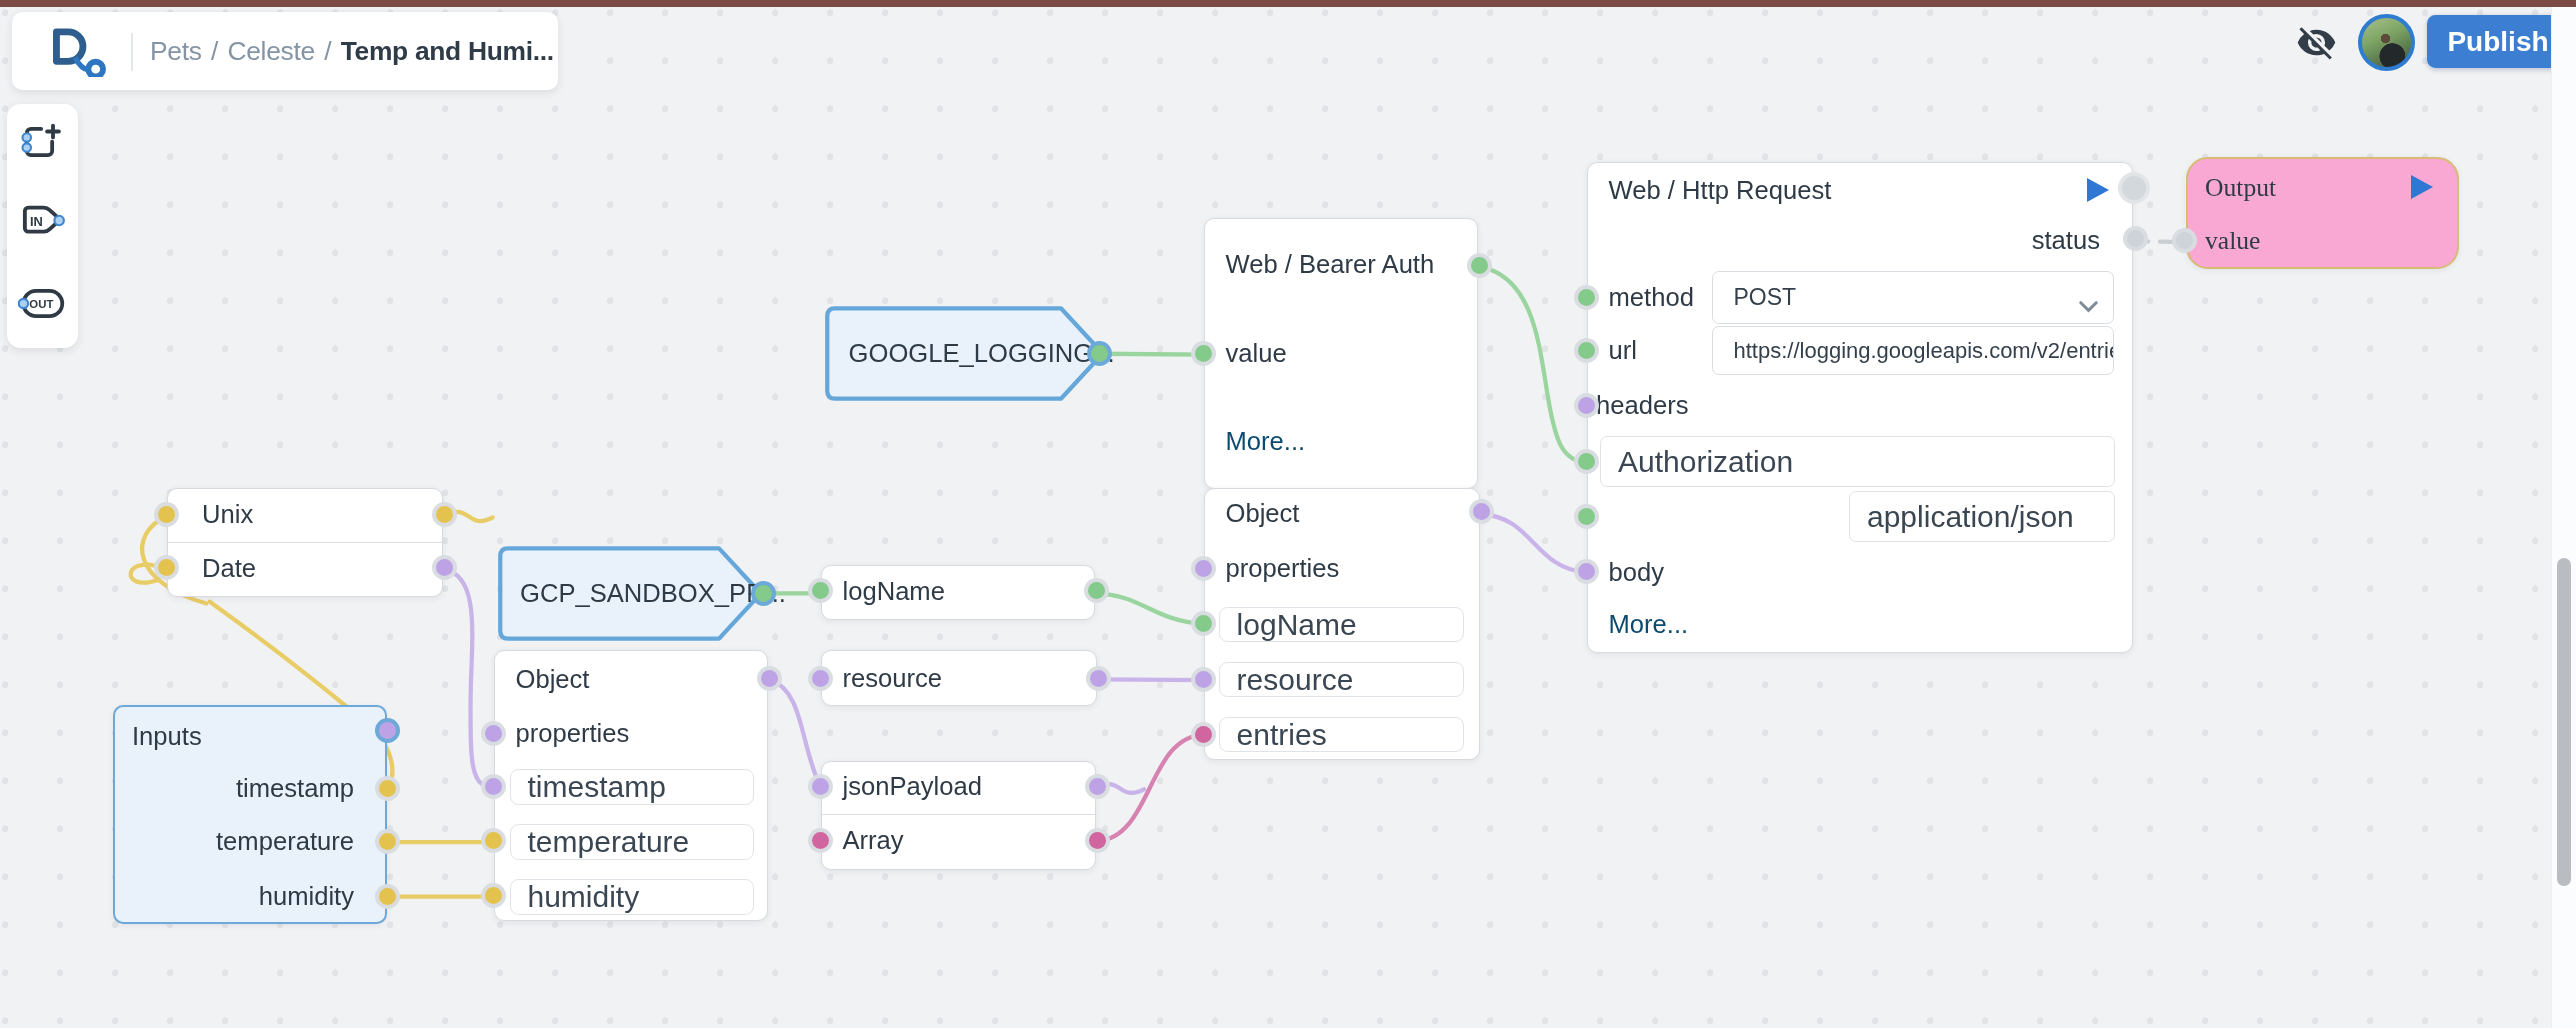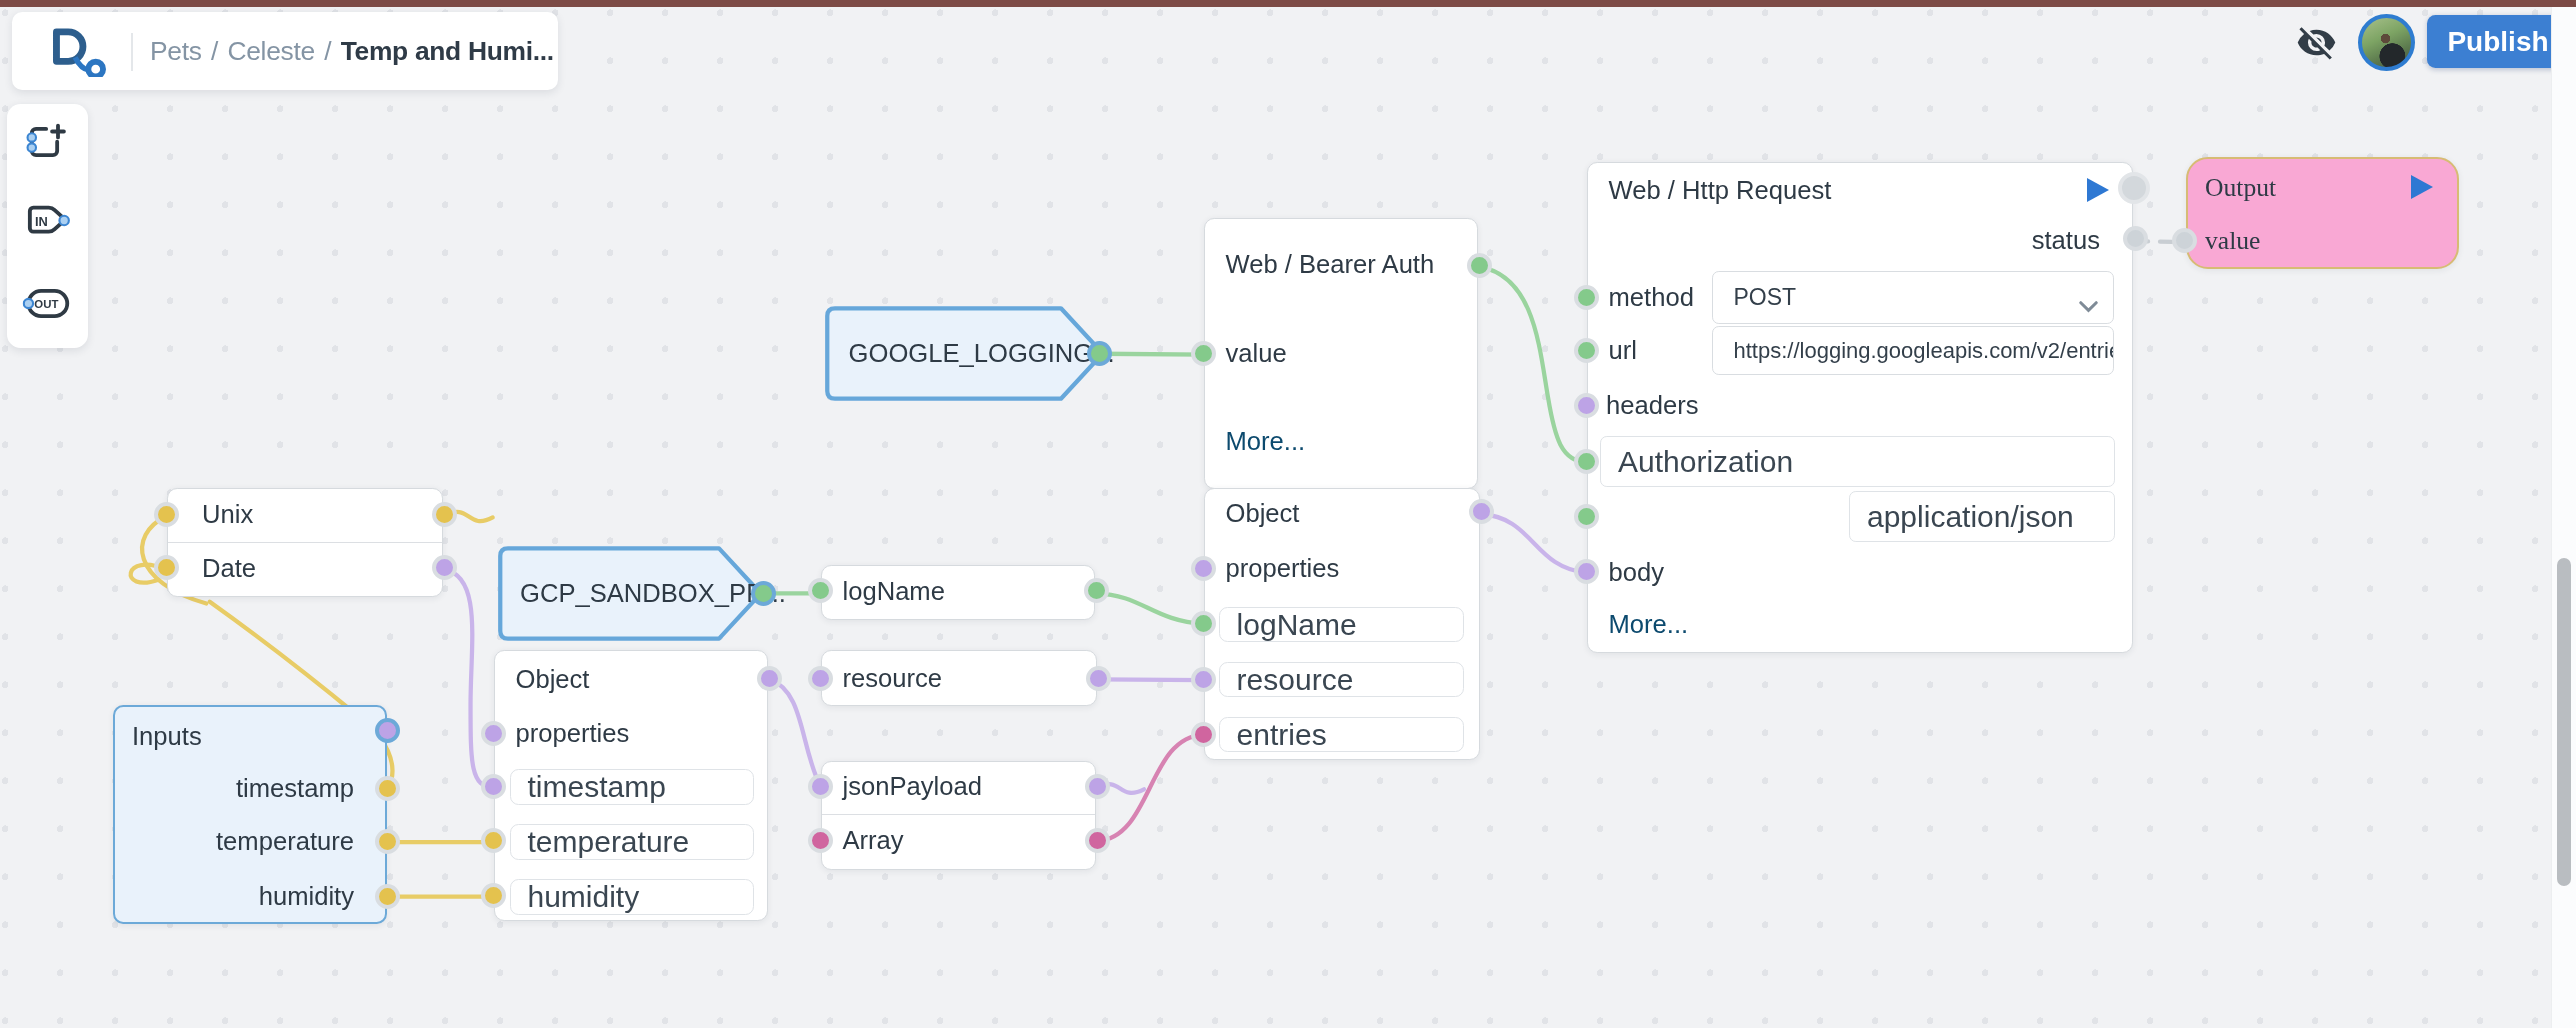--- a/index.html
+++ b/index.html
@@ -110,21 +110,21 @@
 </div>
 
 <div class="eyebtn">
   <svg width="41" height="41" viewBox="0 0 24 24" fill="#323d47">
     <path d="M12 7a5 5 0 0 1 5 5c0 .65-.13 1.26-.36 1.83l2.92 2.92A11.8 11.8 0 0 0 23 12c-1.73-4.39-6-7.5-11-7.5-1.4 0-2.74.25-3.98.7l2.16 2.16c.57-.23 1.17-.36 1.82-.36zM2 4.27l2.28 2.28.46.46A11.8 11.8 0 0 0 1 12c1.73 4.39 6 7.5 11 7.5 1.55 0 3.03-.3 4.38-.84l.42.42L19.73 22 21 20.73 3.27 3 2 4.27zM7.53 9.8l1.55 1.55a3 3 0 0 0 3.57 3.57l1.55 1.55c-.67.33-1.41.53-2.2.53a5 5 0 0 1-5-5c0-.79.2-1.53.53-2.2zm4.31-.78l3.15 3.15.02-.16a3 3 0 0 0-3-3l-.17.01z"></path>
   </svg>
 </div>
 <div class="avatar"></div>
 <div class="publish">Publish</div>
 
-<div class="card" style="left:6.8px;top:104px;width:81px;height:244px;border-radius:13.6px;">
+<div class="card" style="left:6.8px;top:104px;width:71px;height:244px;border-radius:13.6px;">
   <div class="toolbtn" style="top:19px;">
     <svg width="44" height="39" viewBox="0 0 52 46">
       <path d="M8 12 a5 5 0 0 1 5-5 h12" fill="none" stroke="#2f3a44" stroke-width="4.5" stroke-linecap="round"></path>
       <path d="M8 12 v21 a5 5 0 0 0 5 5 h20 a5 5 0 0 0 5-5 v-11" fill="none" stroke="#2f3a44" stroke-width="4.5" stroke-linecap="round"></path>
       <path d="M39 3 v14 M32 10 h14" stroke="#2f3a44" stroke-width="4.5" stroke-linecap="round"></path>
       <circle cx="8" cy="17" r="5" fill="#abd0f2" stroke="#3d86d2" stroke-width="2.5"></circle>
       <circle cx="8" cy="29" r="5" fill="#abd0f2" stroke="#3d86d2" stroke-width="2.5"></circle>
     </svg>
   </div>
   <div class="toolbtn" style="top:101px;">
@@ -185,21 +185,21 @@
         </svg>
     </span>
   </div>
 
   <div class="lbl" style="left:20.5px;top:174px;">url</div>
   <div class="port green" style="left:-14.5px;top:175px;"></div>
   <div class="inputbox" style="left:124px;top:163px;width:402px;height:49px;font-size:22px;">
     <span>https://logging.googleapis.com/v2/entries</span>
   </div>
 
-  <div class="lbl" style="left:18px;top:229px;">headers</div>
+  <div class="lbl" style="left:8px;top:229px;">headers</div>
   <div class="port purple" style="left:-14.5px;top:230px;"></div>
 
   <div class="chip" style="left:12px;top:273px;width:515px;height:51px;border-radius:6.8px;">
     <span>Authorization</span>
   </div>
   <div class="port green" style="left:-14.5px;top:286px;"></div>
 
   <div class="chip" style="left:261px;top:328px;width:266px;height:51px;border-radius:6.8px;">
     <span>application/json</span>
   </div>

